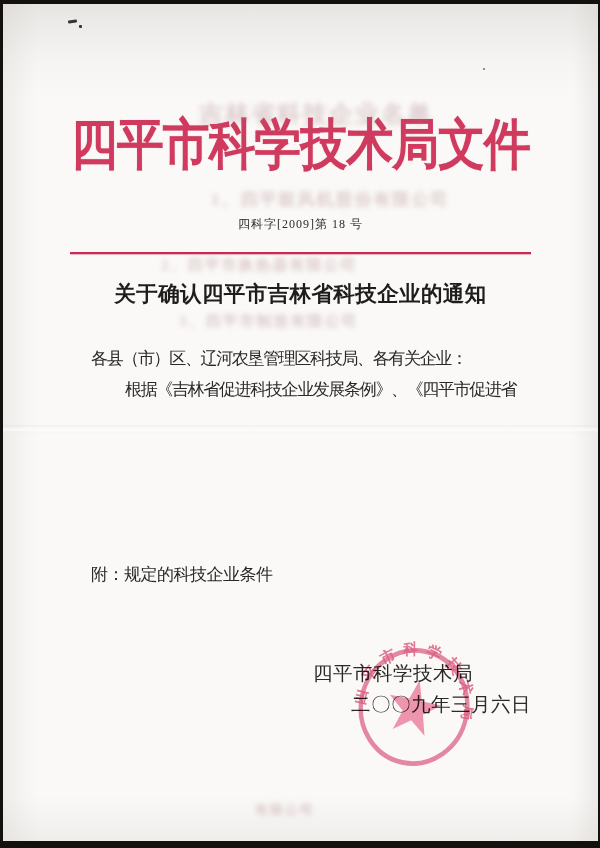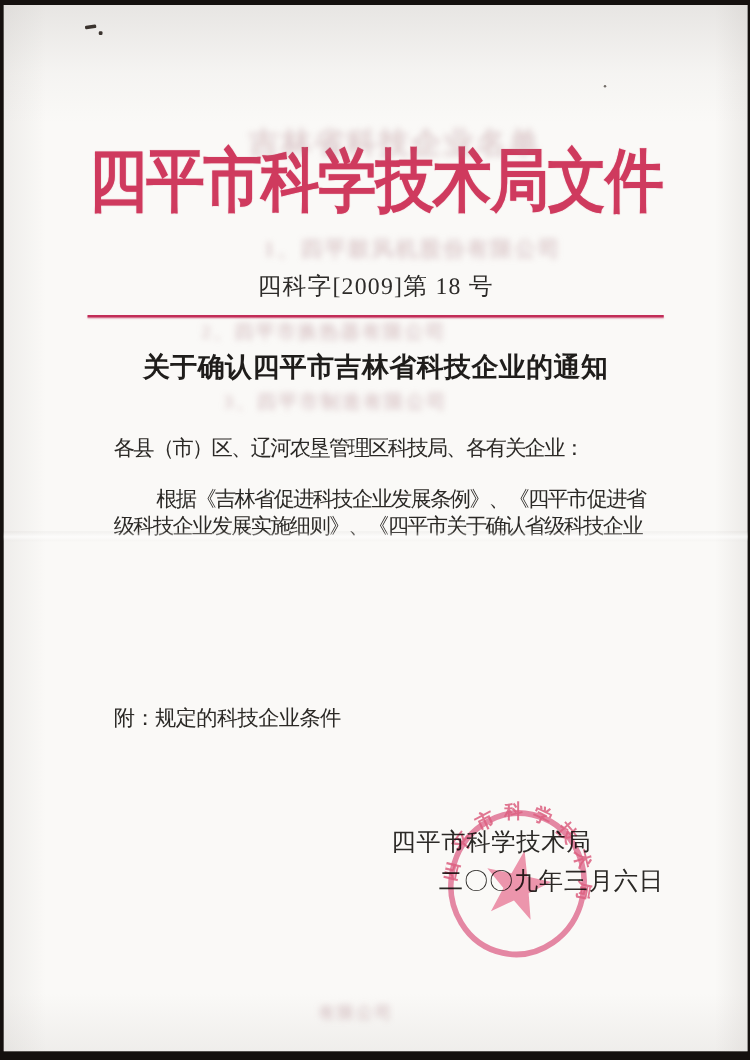--- a/index.html
+++ b/index.html
@@ -14,30 +14,30 @@
       linear-gradient(0deg, rgba(196,192,188,0.20) 0px, rgba(196,192,188,0) 46px),
       #faf9f7;}
   .abs{position:absolute;}
   .ctr{left:0;right:0;text-align:center;}
 
   
   .red-title{top:104px;font-weight:bold;font-size:55px;letter-spacing:-1px;
     color:#cf3a5e;transform:scaleX(0.85);white-space:nowrap;
     text-shadow:0 0 1px rgba(207,58,94,0.55);}
 
-  .doc-number{top:212px;font-size:19px;color:#2d2b29;letter-spacing:1px;}
+  .doc-number{top:212px;font-size:12px;color:#2d2b29;letter-spacing:1px;}
 
   .red-rule{top:248px;left:67px;width:461px;height:2px;background:#c22d58;
     box-shadow:0 1px 1px rgba(194,45,88,0.35);}
 
   .notice-title{top:275px;font-size:21.5px;font-weight:bold;color:#1f1d1b;letter-spacing:0.4px;}
 
   .body-line{font-size:17px;color:#2b2926;letter-spacing:-1.35px;white-space:nowrap;}
   .bl0{top:343px;left:88px;}
-  .bl1{top:374px;left:122px;margin-top:10px;}
+  .bl1{top:374px;left:122px;}
   .bl2{top:405px;left:88px;}
   .bl3{top:436px;left:88px;}
   .bl4{top:467px;left:88px;}
   .bl5{top:498px;left:88px;}
   .attach{top:559px;left:88px;font-size:17px;color:#2b2926;letter-spacing:-0.5px;}
 
   .sig-agency{top:656px;left:310px;font-size:19.5px;color:#2b2926;letter-spacing:0.5px;}
   .sig-date{top:687px;left:304px;font-size:19.5px;color:#2b2926;letter-spacing:0.5px;margin-left:44px;}
 
   
@@ -65,21 +65,20 @@
   <div class="abs ctr red-title">四平市科学技术局文件</div>
 
   <div class="abs ctr doc-number">四科字[2009]第 18 号</div>
 
   <div class="abs red-rule"></div>
 
   <div class="abs ctr notice-title">关于确认四平市吉林省科技企业的通知</div>
 
   <div class="abs body-line bl0">各县（市）区、辽河农垦管理区科技局、各有关企业：</div>
   <div class="abs body-line bl1">根据《吉林省促进科技企业发展条例》、《四平市促进省</div>
-  <div class="abs body-line bl2">级科技企业发展实施细则》、《四平市关于确认省级科技企业</div>
 
   <div class="abs attach">附：规定的科技企业条件</div>
 
   <div class="abs sig-agency">四平市科学技术局</div>
   <div class="abs sig-date">二〇〇九年三月六日</div>
 
   <svg class="abs seal" viewBox="0 0 120 124" preserveAspectRatio="none">
     <circle cx="60" cy="62" r="54" fill="none" stroke="rgba(224,92,133,0.82)" stroke-width="4.5"></circle>
     <path id="sealArc" d="M 17,87 A 50,50 0 1 1 103,87" fill="none"></path>
     <text font-size="15" font-weight="bold" fill="rgba(220,74,114,0.85)" letter-spacing="7" style="font-family:'Liberation Serif',serif;">

